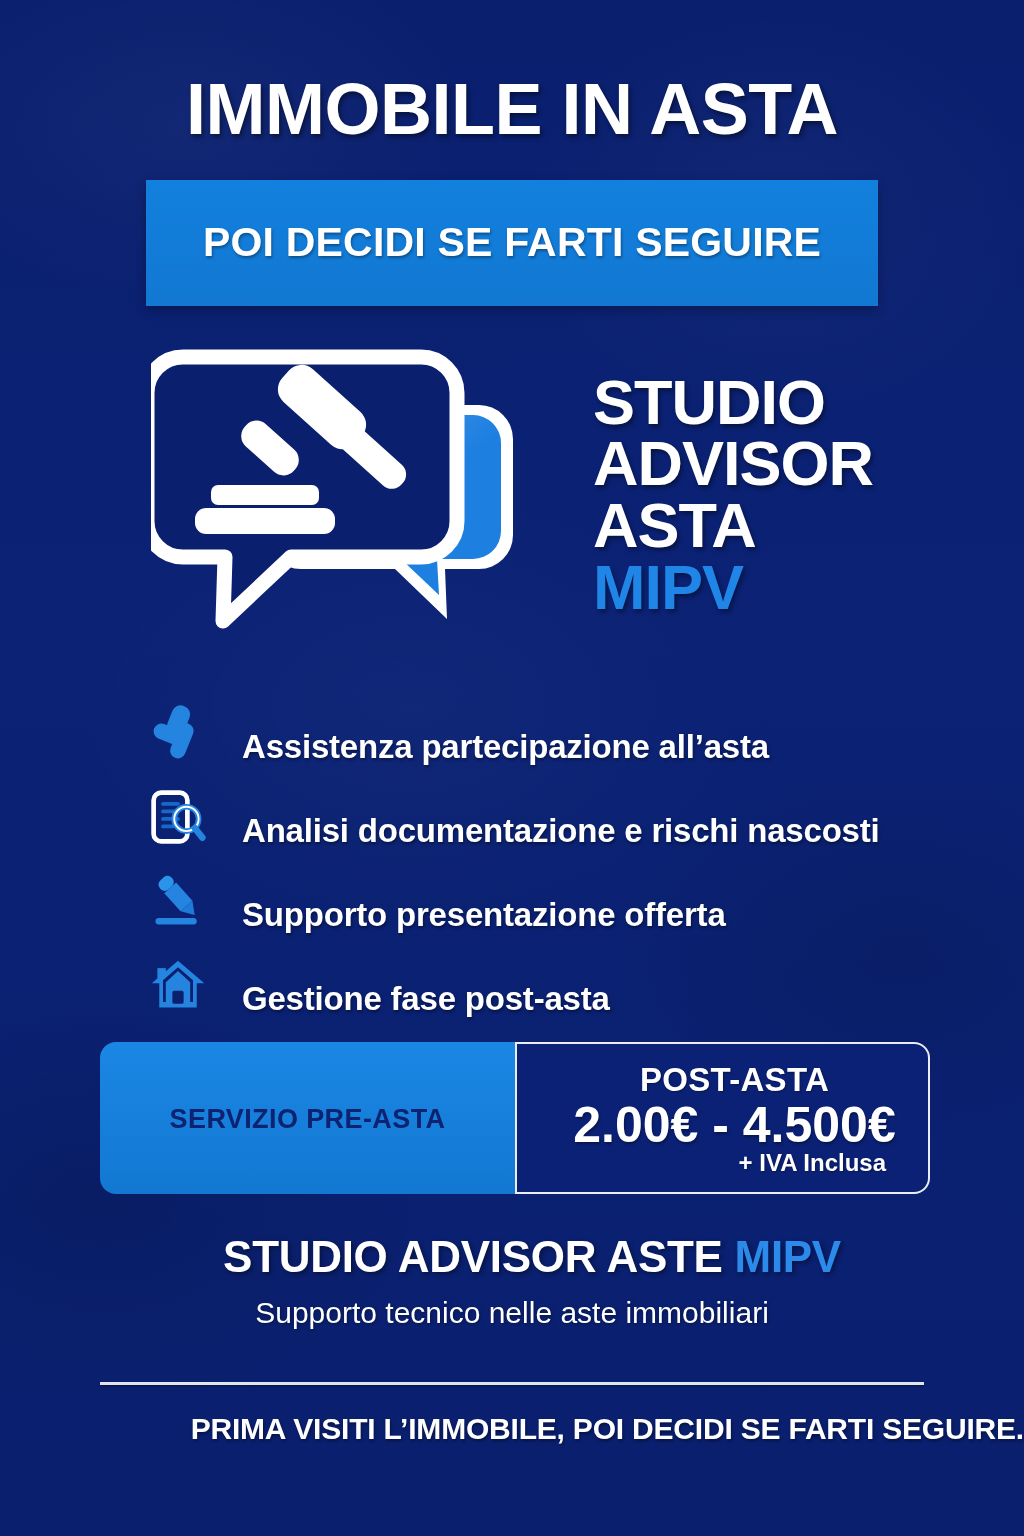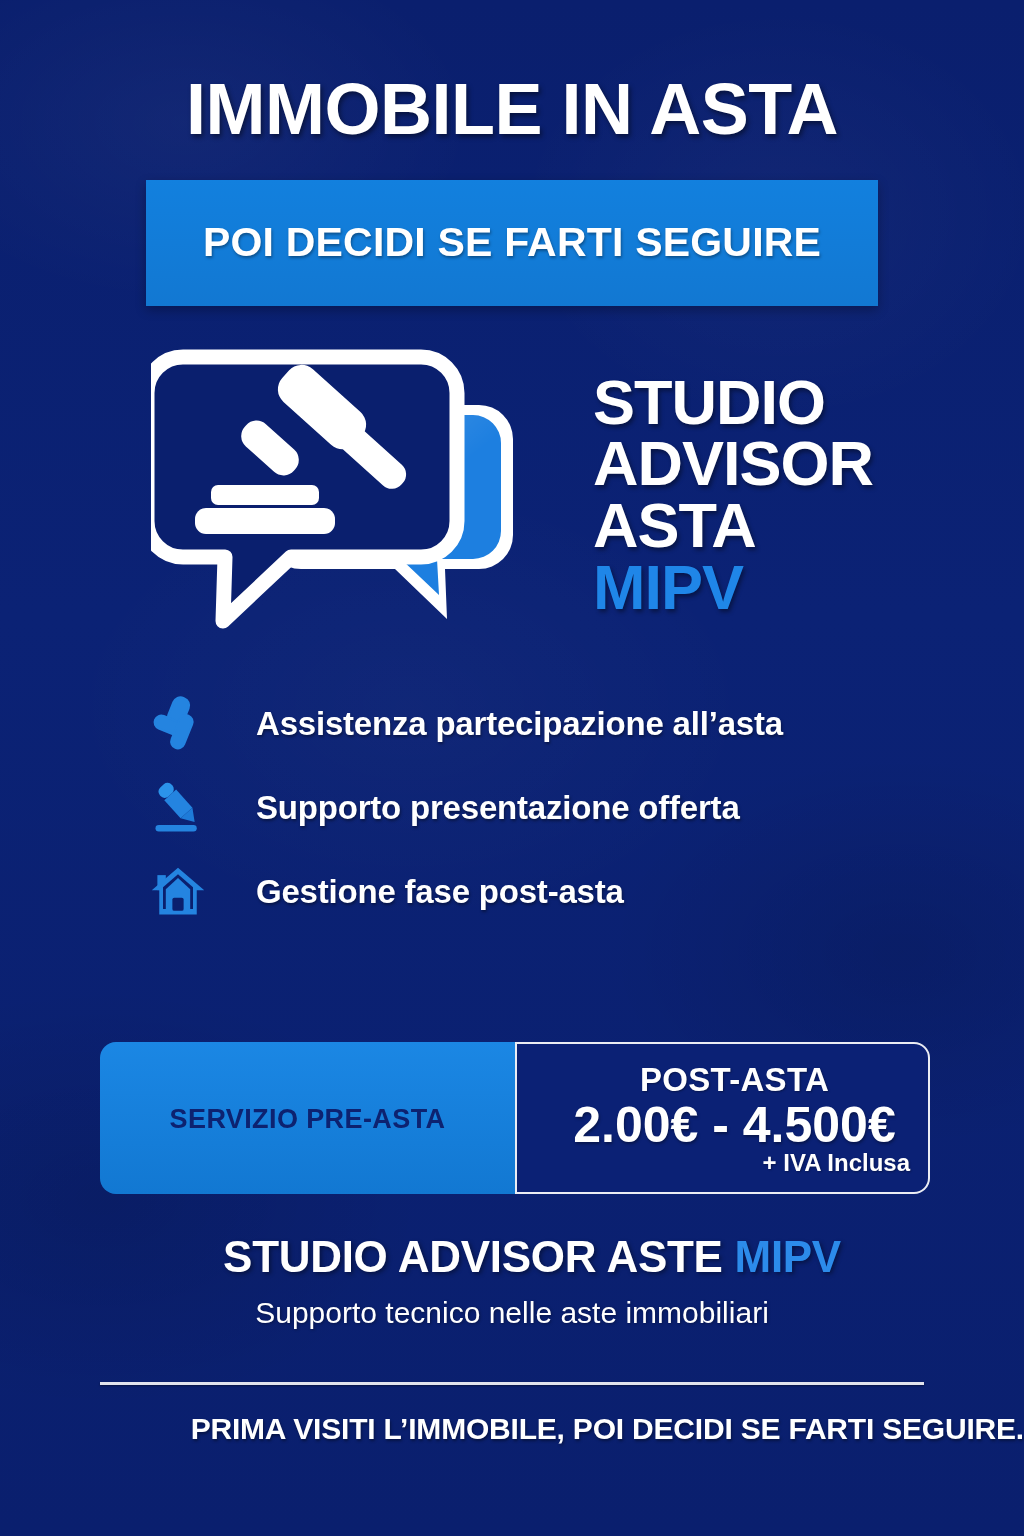--- a/index.html
+++ b/index.html
@@ -63,21 +63,21 @@
     letter-spacing:-1px;
     text-shadow:2px 3px 4px rgba(0,0,0,.40);
   }
   .logo-text .ln.brand{ color:#1f86e8; }
 
   
   .features{
     position:absolute; top:682px; left:145px; width:790px;
   }
   .feature{
-    display:flex; align-items:center; gap:45px; height:84px;
+    display:flex; align-items:flex-end; gap:31px; height:84px;
   }
   .feature .ficon{ width:66px; height:66px; flex:0 0 auto; display:flex; align-items:center; justify-content:center; }
   .feature .flabel{
     font-size:33px; font-weight:700; color:#ffffff;
     letter-spacing:-.2px;
     text-shadow:1px 2px 3px rgba(0,0,0,.40);
   }
 
   
   .pricebox{
@@ -121,21 +121,21 @@
     font-size:33px; font-weight:700; color:#ffffff; letter-spacing:.3px;
     text-shadow:1px 1px 2px rgba(0,0,0,.35);
   }
   .price-right .pr-amount{
     font-size:50px; font-weight:900; color:#ffffff; line-height:1.05;
     text-shadow:1px 2px 3px rgba(0,0,0,.35);
     white-space:nowrap;
   }
   .price-right .pr-note{
     font-size:24px; font-weight:700; color:#ffffff;
-    align-self:flex-end; margin-right:18px; margin-top:-2px;
+    align-self:flex-end; margin-right:42px; margin-top:-2px;
     text-shadow:1px 1px 2px rgba(0,0,0,.30);
   }
 
   
   .foot-brand{
     position:absolute; top:1232px; left:0; width:1024px; text-align:center;
     font-size:44px; font-weight:900; color:#ffffff; letter-spacing:-.3px;
     text-shadow:2px 2px 4px rgba(0,0,0,.40);
     padding-left:40px;
   }
@@ -214,20 +214,37 @@
           <g fill="#2484e0" stroke="#2484e0" stroke-width="2" stroke-linejoin="round">
             <rect x="24" y="4" width="17" height="30" rx="8" transform="rotate(22 32 19)"></rect>
             <rect x="7" y="27" width="34" height="14" rx="7" transform="rotate(22 24 34)"></rect>
             <rect x="29" y="22" width="14" height="36" rx="7" transform="rotate(22 36 40)"></rect>
           </g>
         </svg>
       </span>
       <span class="flabel">Assistenza partecipazione all’asta</span>
     </div>
 
+    <div class="feature">
+      <span class="ficon">
+        <svg viewBox="0 0 64 64" width="60" height="60">
+          <rect x="6" y="6" width="36" height="52" rx="8" fill="none" stroke="#ffffff" stroke-width="5"></rect>
+          <g fill="#1668c8">
+            <rect x="14" y="16" width="20" height="4" rx="2"></rect>
+            <rect x="14" y="24" width="20" height="4" rx="2"></rect>
+            <rect x="14" y="32" width="20" height="4" rx="2"></rect>
+            <rect x="14" y="40" width="14" height="4" rx="2"></rect>
+          </g>
+          <circle cx="41" cy="34" r="13" fill="none" stroke="#2484e0" stroke-width="6"></circle>
+          <circle cx="41" cy="34" r="13" fill="none" stroke="#ffffff" stroke-width="2"></circle>
+          <line x1="50" y1="44" x2="58" y2="54" stroke="#2484e0" stroke-width="7" stroke-linecap="round"></line>
+        </svg>
+      </span>
+      <span class="flabel">Analisi documentazione e rischi nascosti</span>
+    </div>
 
     <div class="feature">
       <span class="ficon">
         <svg viewBox="0 0 64 64" width="60" height="60">
           <g transform="rotate(-42 32 28)">
             <rect x="24" y="2" width="17" height="13" rx="6" fill="#2b93ea"></rect>
             <rect x="24" y="15" width="17" height="26" fill="#2484e0"></rect>
             <path d="M24 41 h17 l-8.5 13 z" fill="#1e7bd8"></path>
           </g>
           <rect x="8" y="50" width="44" height="7" rx="3.5" fill="#2484e0"></rect>

